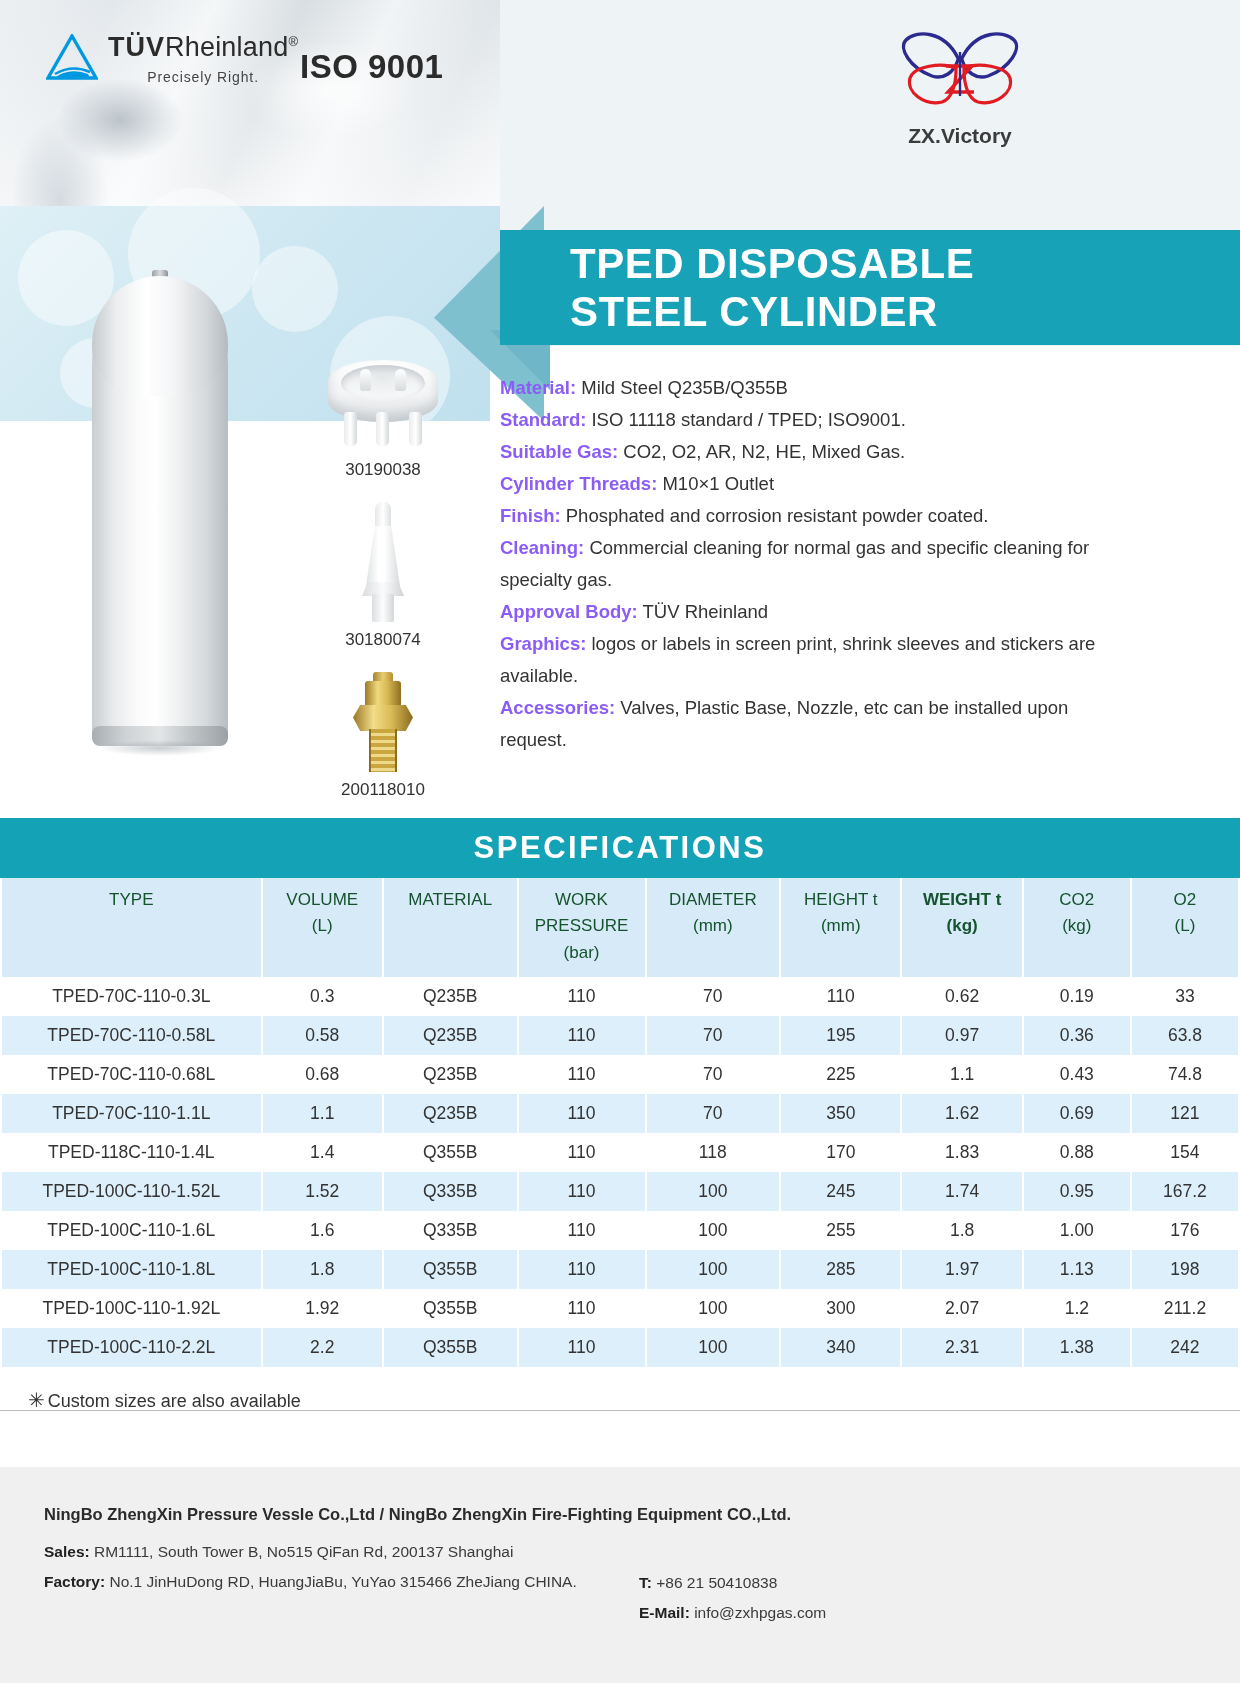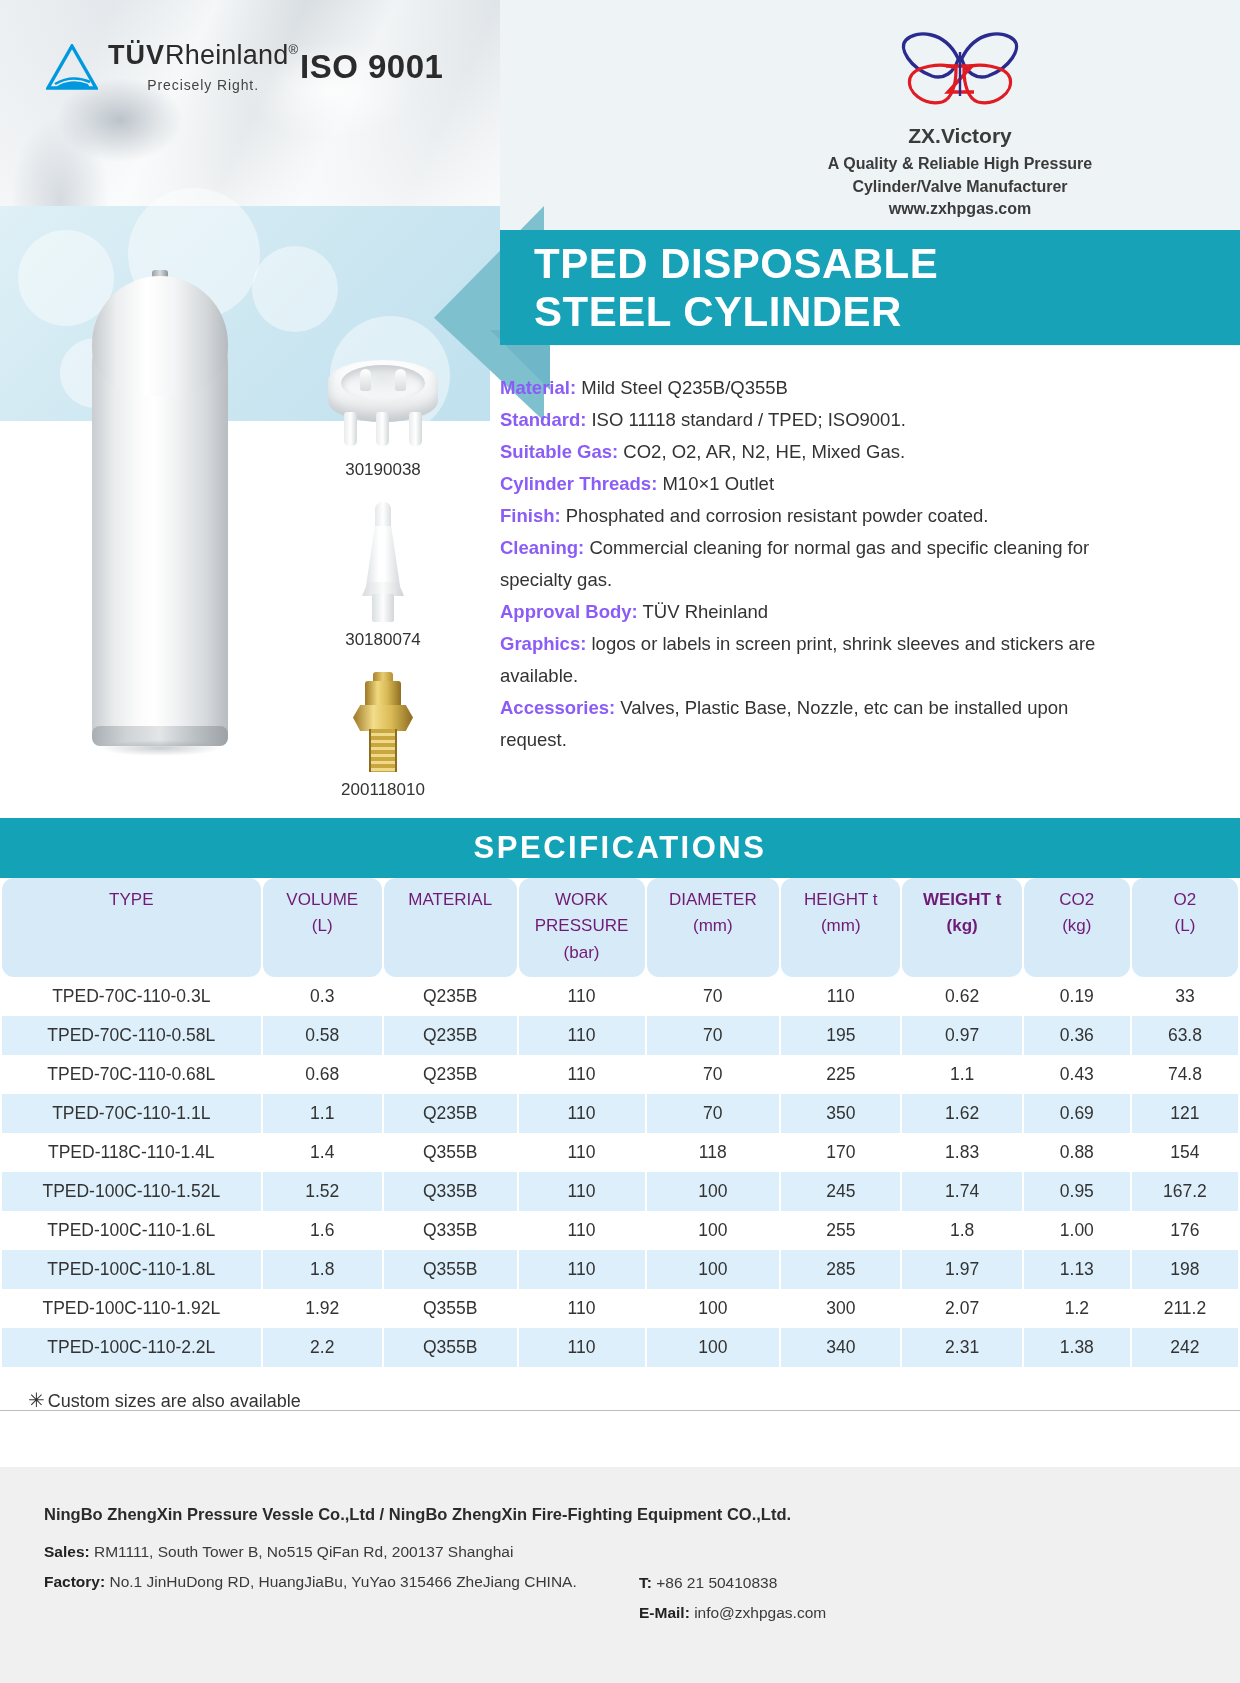--- a/index.html
+++ b/index.html
@@ -54,21 +54,21 @@
     clip-path:polygon(100% 0, 100% 100%, 0 52%);
   }
   .wedge2 {
     position:absolute; left:490px; top:330px;
     width:60px; height:60px;
     background:#6fb6c8;
     clip-path:polygon(100% 0, 100% 100%, 0 0);
   }
 
   
-  .tuv { position:absolute; left:46px; top:42px; display:flex; align-items:center; }
+  .tuv { position:absolute; left:46px; top:34px; display:flex; align-items:flex-start; }
   .tuv-tri { width:52px; height:46px; margin-right:10px; }
   .tuv-txt { line-height:1; }
   .tuv-name { font-size:27px; font-weight:400; color:#2b2b2b; letter-spacing:.2px; }
   .tuv-name b { font-weight:700; letter-spacing:1px; }
   .tuv-reg { font-size:13px; vertical-align:super; }
   .tuv-tag { font-size:14px; color:#444; margin-top:9px; letter-spacing:.9px; text-align:center; }
   .iso { position:absolute; left:300px; top:48px; font-size:33px; font-weight:700; color:#2b2b2b; letter-spacing:.5px; }
 
   
   .zx { position:absolute; left:680px; top:18px; width:560px; text-align:center; }
@@ -138,42 +138,42 @@
   .v-thread { position:absolute; left:17px; top:57px; width:28px; height:43px;
     background:repeating-linear-gradient(180deg,#caa63f 0 4px,#efd98a 4px 7px);
     border-left:2px solid #8d6d21; border-right:2px solid #8d6d21;
   }
 
   
   .title-band {
     position:absolute; left:500px; top:230px; width:740px; height:115px;
     background:#17a2b8;
     display:flex; align-items:center;
-    padding-left:34px;
+    padding-left:70px;
   }
   .title-band h1 {
     color:#ffffff; font-size:42px; font-weight:700; line-height:1.12; letter-spacing:.5px;
   }
 
   
   .speclist { position:absolute; left:500px; top:372px; width:620px; }
   .speclist p { font-size:18.5px; line-height:1.73; color:#333; }
   .speclist b { font-weight:700; color:#8b5cf6; }
 
   
   .spec-head {
     position:absolute; left:0; top:818px; width:1240px; height:60px;
     background:#14a2b6; color:#fff;
     display:flex; align-items:center; justify-content:center;
     font-size:31px; font-weight:700; letter-spacing:2.5px;
   }
   table.spec { position:absolute; left:0; top:878px; width:1240px; border-collapse:separate; border-spacing:2px 0; }
   table.spec th {
-    background:#d7eaf7; font-weight:400; font-size:17px; color:#701a75;
-    padding:9px 2px 11px; vertical-align:top; line-height:1.55;border-radius:12px;
+    background:#d7eaf7; font-weight:400; font-size:17px; color:#14532d;
+    padding:9px 2px 11px; vertical-align:top; line-height:1.55;
   }
   table.spec th .u { display:block; }
   table.spec td {
     font-size:17.5px; color:#333; text-align:center; padding:9px 2px; border:0;
   }
   table.spec tbody tr:nth-child(odd) td { background:#ffffff; }
   table.spec tbody tr:nth-child(even) td { background:#ddeffa; }
 
   .tbl-rule { position:absolute; left:0; width:1240px; height:1px; background:#bdbdbd; }
   .custom-note { position:absolute; left:28px; top:1388px; font-size:18px; color:#333; }
@@ -225,25 +225,20 @@
   <div class="zx">
     <svg width="160" height="100" viewBox="0 0 160 100">
       <path d="M78 40 C64 12 36 12 26 22 C18 30 30 50 52 58 C64 62 74 54 78 42 Z" fill="none" stroke="#2b2b8f" stroke-width="3.4"></path>
       <path d="M82 40 C96 12 124 12 134 22 C142 30 130 50 108 58 C96 62 86 54 82 42 Z" fill="none" stroke="#2b2b8f" stroke-width="3.4"></path>
       <path d="M76 50 C62 44 34 48 30 60 C26 74 44 88 62 84 C72 81 76 66 76 52 Z" fill="none" stroke="#e01b22" stroke-width="3.2"></path>
       <path d="M84 50 C98 44 126 48 130 60 C134 74 116 88 98 84 C88 81 84 66 84 52 Z" fill="none" stroke="#e01b22" stroke-width="3.2"></path>
       <path d="M66 48 L92 48 L68 74 L94 74" fill="none" stroke="#e01b22" stroke-width="3.4"></path>
       <path d="M80 34 L80 78" stroke="#2b2b8f" stroke-width="2.4"></path>
     </svg>
     <div class="zx-name">ZX.Victory</div>
-    <div class="zx-sub">
-      <div>A Quality &amp; Reliable High Pressure</div>
-      <div>Cylinder/Valve Manufacturer</div>
-      <div>www.zxhpgas.com</div>
-    </div>
   </div>
 
   <div class="cyl">
     <div class="cyl-valve"></div>
     <div class="cyl-body"></div>
     <div class="cyl-dome"></div>
     <div class="cyl-foot"></div>
     <div class="cyl-shadow"></div>
   </div>
 

